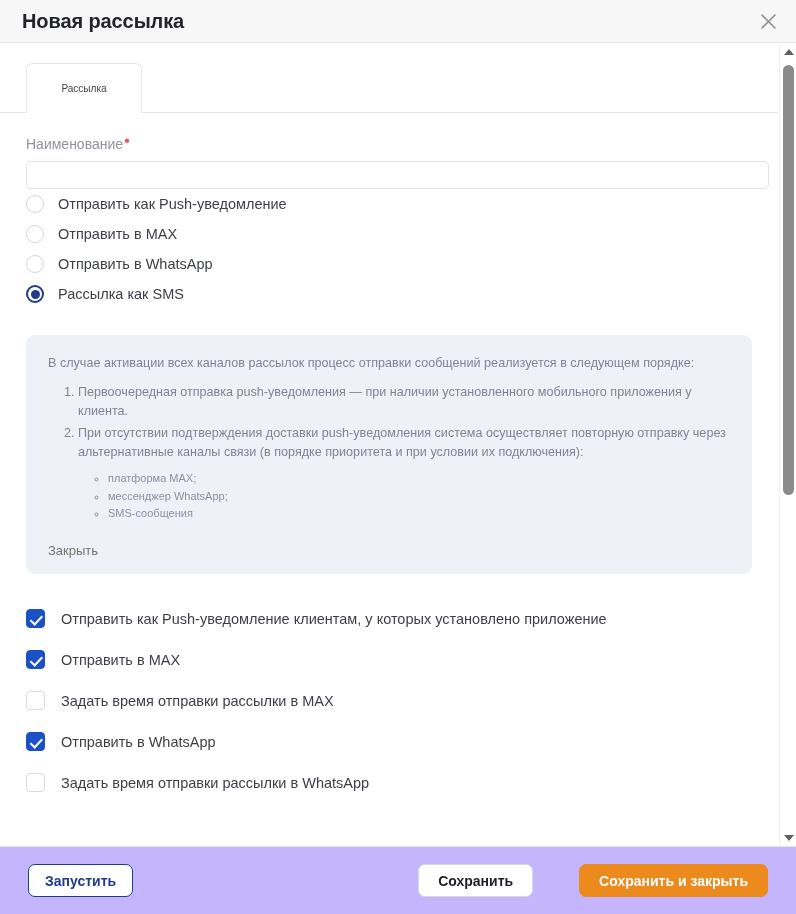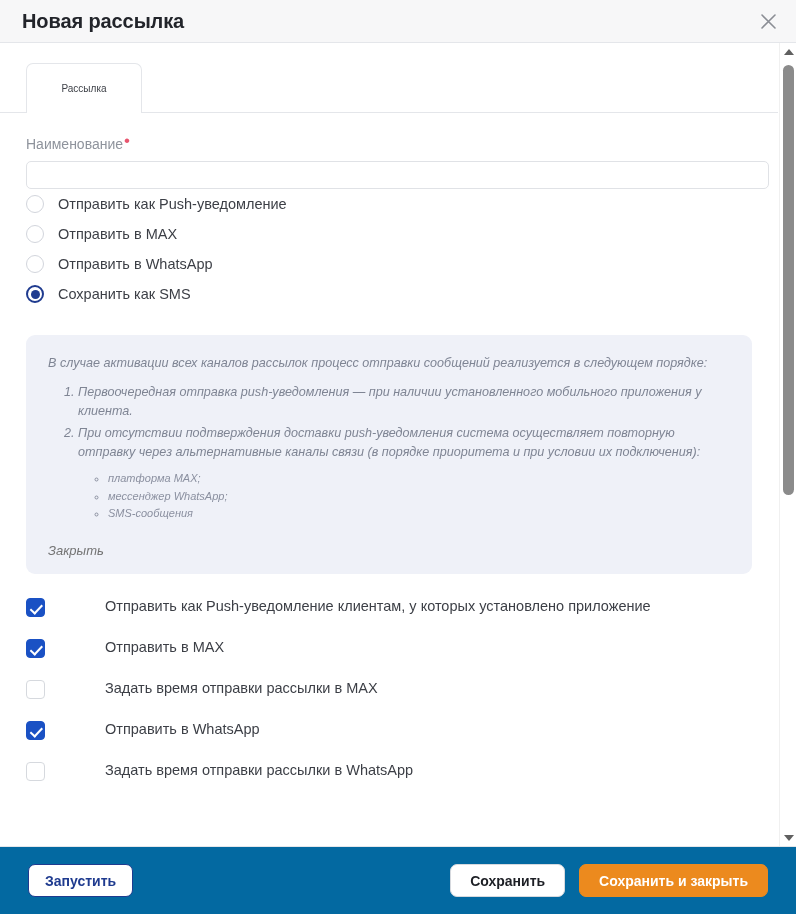--- a/index.html
+++ b/index.html
@@ -167,21 +167,20 @@
     color: #3c3f46;
   }
 
   
   .info-panel {
     margin: 26px 26px 0 26px;
     background: #eff1f8;
     border-radius: 9px;
     padding: 19px 22px 16px 22px;
     color: #7f8594;
-    font-style: italic;
   }
   .info-intro {
     font-size: 12.6px;
     color: #7f8594;
     line-height: 1.45;
   }
   .info-panel ol {
     margin: 11px 0 0 0;
     padding-left: 30px;
     font-size: 12.6px;
@@ -206,23 +205,23 @@
     font-size: 13px;
     color: #737373;
     cursor: pointer;
   }
   .info-link.primary-link { margin-left: 101px; }
 
   
   .check-group { padding: 24px 26px 0 26px; }
   .check-row {
     display: flex;
+    align-items: center;
     height: 41px;
     cursor: pointer;
-    gap: 44px;
   }
   .check-mark {
     width: 19px; height: 19px;
     border-radius: 4px;
     border: 1.6px solid #d6d9de;
     background: #fff;
     flex: 0 0 19px;
     margin-right: 16px;
     position: relative;
   }
@@ -276,25 +275,26 @@
     height: 430px;
     background: #8b8b8b;
     border-radius: 6px;
     cursor: pointer;
   }
 
   
   .modal-footer {
     flex: 0 0 68px;
     height: 68px;
-    background: #0369a1;
+    background: #c4b5fd;
     border-top: 1px solid #e4e6ea;
     display: flex;
     align-items: center;
     padding: 0 28px;
+    gap: 32px;
   }
   .btn {
     font-family: inherit;
     font-size: 14px;
     font-weight: bold;
     border-radius: 7px;
     cursor: pointer;
     height: 33px;
     display: inline-flex;
     align-items: center;
@@ -360,21 +360,21 @@
           <div class="radio-row">
             <span class="radio-mark"></span>
             <span class="radio-label">Отправить в MAX</span>
           </div>
           <div class="radio-row">
             <span class="radio-mark"></span>
             <span class="radio-label">Отправить в WhatsApp</span>
           </div>
           <div class="radio-row checked">
             <span class="radio-mark"></span>
-            <span class="radio-label">Сохранить как SMS</span>
+            <span class="radio-label">Рассылка как SMS</span>
           </div>
         </div>
       </div>
 
       <div class="info-panel">
         <div class="info-intro">В случае активации всех каналов рассылок процесс отправки сообщений реализуется в следующем порядке:</div>
         <ol>
           <li>Первоочередная отправка push-уведомления — при наличии установленного мобильного приложения у клиента.</li>
           <li>
             <span>При отсутствии подтверждения доставки push-уведомления система осуществляет повторную отправку через альтернативные каналы связи (в порядке приоритета и при условии их подключения):</span>

